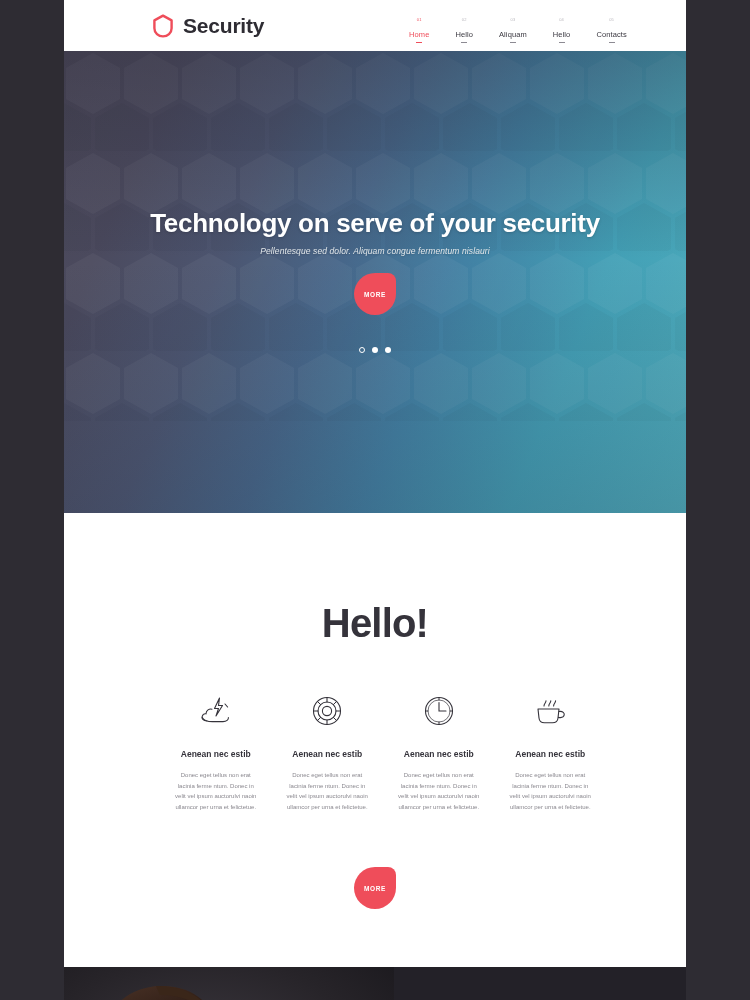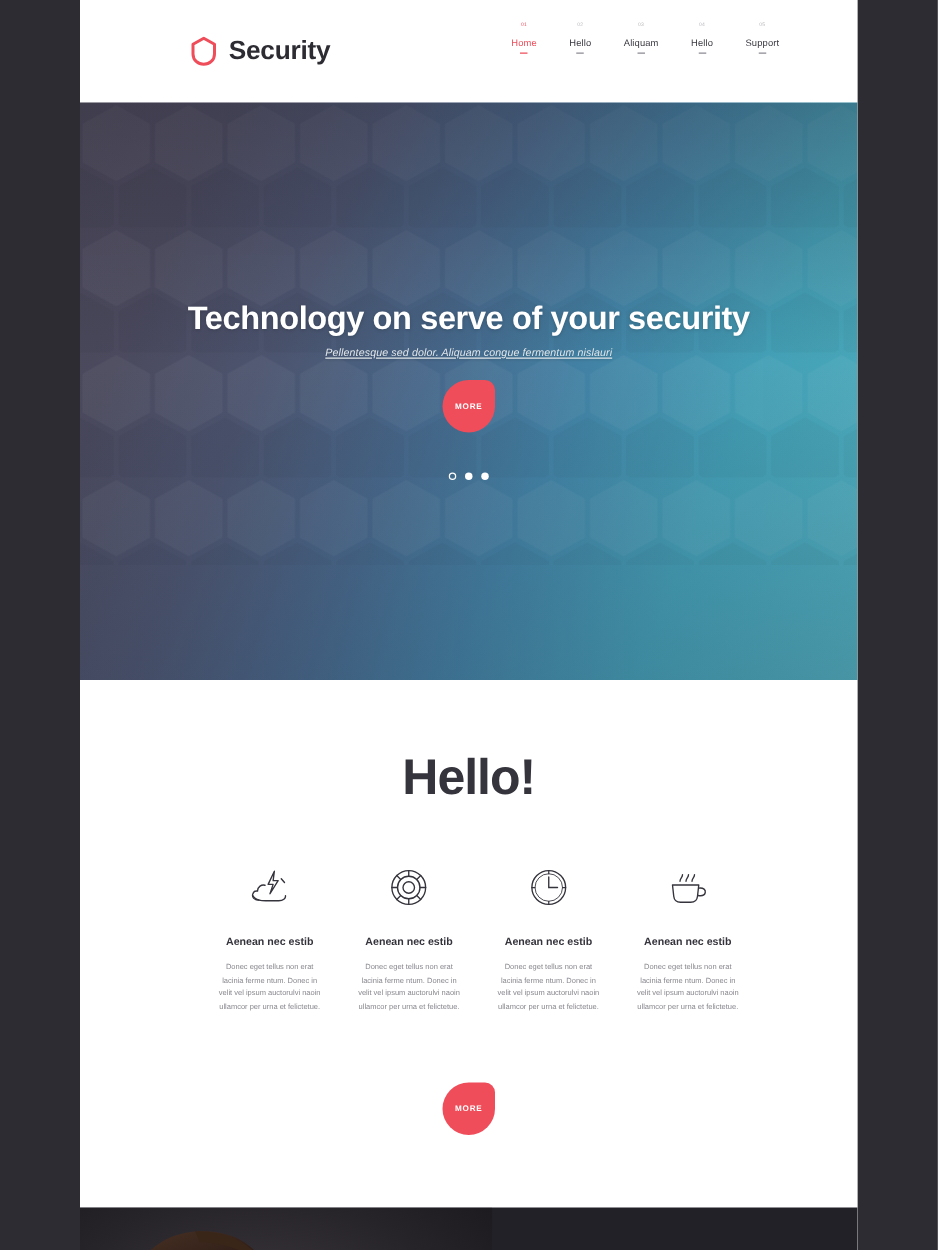--- a/index.html
+++ b/index.html
@@ -24,21 +24,21 @@
     left: 64px;
     top: 0;
     width: 622px;
     min-height: 1000px;
     background: #ffffff;
     overflow: hidden;
   }
 
   
   .header {
-    height: 82px;
+    height: 51px;
     background: #ffffff;
     display: flex;
     align-items: center;
     position: relative;
   }
 
   .brand {
     display: flex;
     align-items: center;
     gap: 9px;
@@ -127,21 +127,20 @@
     letter-spacing: -0.3px;
     text-shadow: 0 1px 3px rgba(0,0,0,0.18);
   }
   .hero-sub {
     margin-top: 7px;
     font-size: 8.5px;
     font-style: italic;
     color: #e2e7ea;
     letter-spacing: 0.1px;
     text-shadow: 0 1px 2px rgba(0,0,0,0.16);
-    text-decoration: underline;
   }
 
   .blob-btn {
     margin-top: 17px;
     width: 42px;
     height: 42px;
     background: #ef4d5a;
     border-radius: 50% 8px 50% 50%;
     display: flex;
     align-items: center;
@@ -167,21 +166,21 @@
     background: #ffffff; cursor: pointer;
   }
   .dot.hollow {
     background: transparent;
     border: 1px solid #ffffff;
   }
 
   
   .hello-section {
     background: #ffffff;
-    padding-top: 56px;
+    padding-top: 88px;
     padding-bottom: 58px;
     text-align: center;
   }
   .hello-title {
     font-size: 40px;
     font-weight: bold;
     color: #35333b;
     letter-spacing: -0.8px;
   }
 
@@ -279,21 +278,21 @@
           <span class="nav-label">Aliquam</span>
           <span class="nav-dash"></span>
         </div>
         <div class="nav-item">
           <span class="nav-num">04</span>
           <span class="nav-label">Hello</span>
           <span class="nav-dash"></span>
         </div>
         <div class="nav-item">
           <span class="nav-num">05</span>
-          <span class="nav-label">Support</span>
+          <span class="nav-label">Contacts</span>
           <span class="nav-dash"></span>
         </div>
       </div>
     </div>
 
     <div class="hero">
       <svg class="hero-hex" viewBox="0 0 622 370" preserveAspectRatio="none">
         <defs>
           <pattern id="hexp" width="58" height="100" patternUnits="userSpaceOnUse">
             <polygon points="29,2 56,17 56,48 29,63 2,48 2,17" fill="#ffffff" fill-opacity="0.14"></polygon>

